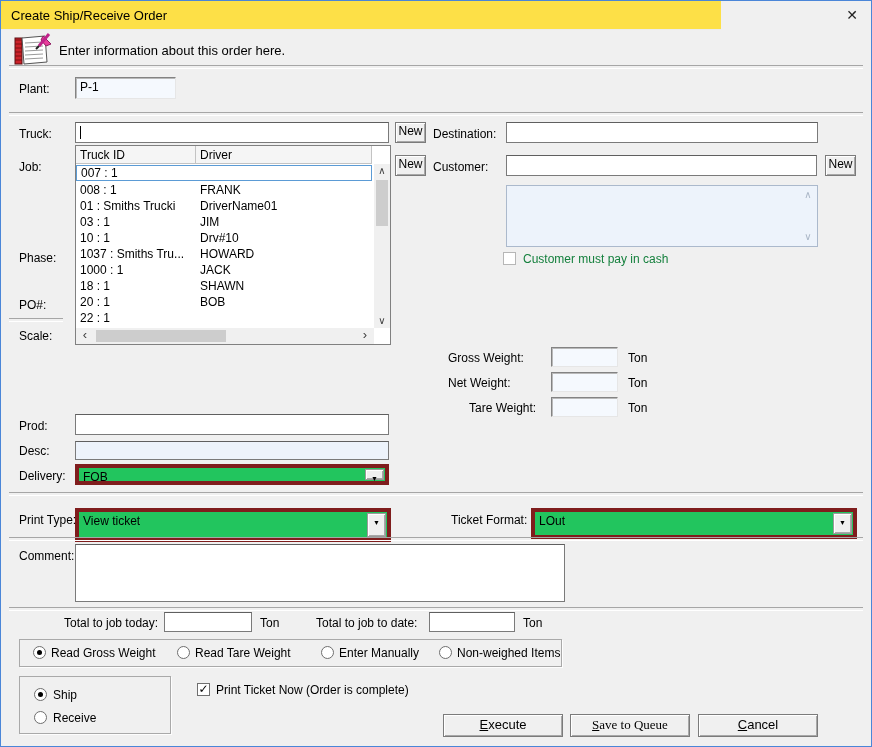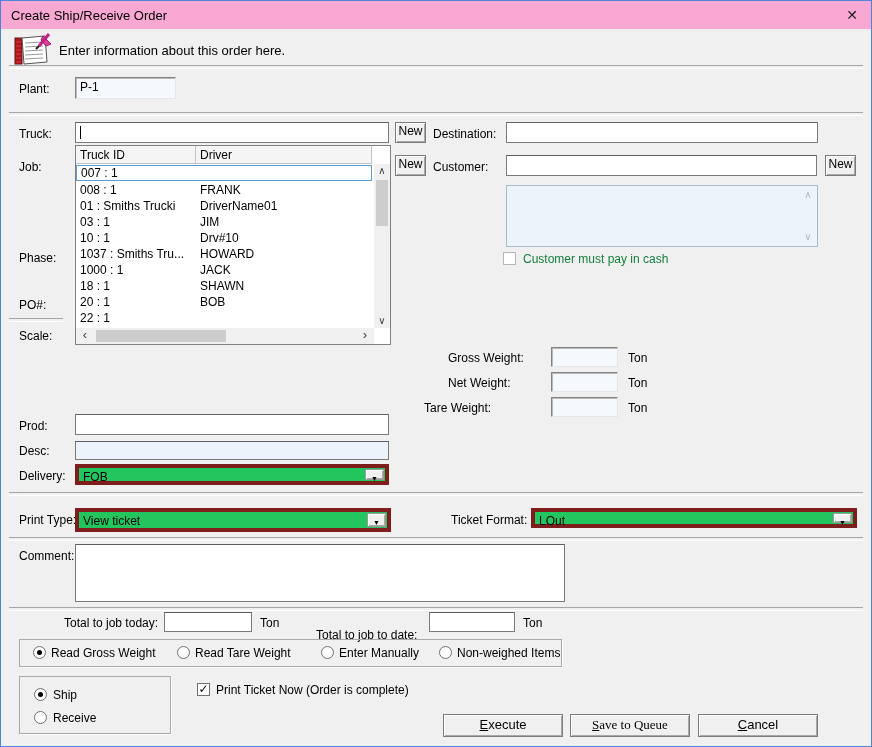--- a/index.html
+++ b/index.html
@@ -1,18 +1,18 @@
 <!DOCTYPE html>
 <html><head>
 <meta charset="utf-8">
 <style>
   html,body{margin:0;padding:0;background:#d8d8d8;font-family:"Liberation Sans","DejaVu Sans",sans-serif;}
   #window{position:relative;width:870px;height:745px;background:#f0f0f0;border:1px solid #4a86d8;overflow:hidden;font-size:12px;color:#000;}
   .abs{position:absolute;}
-  #titlebar{left:0;top:0;width:870px;height:28px;background:#f9a8d4;border-bottom:1px solid #ececec;}
+  #titlebar{left:0;top:0;width:720px;height:28px;background:#fde047;border-bottom:1px solid #ececec;}
   #title{left:10px;top:7px;font-size:13px;}
   #close{left:840px;top:4px;width:22px;height:20px;text-align:center;font-size:14px;color:#222;cursor:pointer;line-height:20px;}
   .lbl{white-space:nowrap;}
   .lbl13{font-size:13px;white-space:nowrap;}
   .sep{height:2px;border-top:1px solid #a6a6a6;border-bottom:1px solid #ffffff;}
   .field{background:#ffffff;border:1px solid #7a7a7a;border-top-color:#5f5f5f;box-sizing:border-box;padding:2px 4px;overflow:hidden;white-space:nowrap;}
   .ro{background:#edf3fb;}
   .sunken3d{border:1px solid;border-color:#838383 #e6e6e6 #e6e6e6 #838383;box-shadow:inset 1px 1px 0 #b9b9b9;background:#f5f9fe;box-sizing:border-box;padding:2px 4px;}
   .btn{background:#f0f0f0;border:1px solid #7b7b7b;box-shadow:inset 1px 1px 0 #ffffff, inset -1px -1px 0 #a8a8a8;box-sizing:border-box;text-align:center;cursor:pointer;}
   .btn-sm{font-size:12px;line-height:17px;}
@@ -157,61 +157,61 @@
   </div>
 
   <div class="abs lbl" style="left:447px;top:350px;">Gross Weight:</div>
   <div class="abs sunken3d" style="left:550px;top:346px;width:67px;height:20px;"></div>
   <div class="abs lbl" style="left:627px;top:350px;">Ton</div>
 
   <div class="abs lbl" style="left:447px;top:375px;">Net Weight:</div>
   <div class="abs sunken3d" style="left:550px;top:371px;width:67px;height:20px;"></div>
   <div class="abs lbl" style="left:627px;top:375px;">Ton</div>
 
-  <div class="abs lbl" style="left:423px;top:400px;">Tare Weight:</div>
+  <div class="abs lbl" style="left:468px;top:400px;">Tare Weight:</div>
   <div class="abs sunken3d" style="left:550px;top:396px;width:67px;height:20px;"></div>
   <div class="abs lbl" style="left:627px;top:400px;">Ton</div>
 
   <div class="abs lbl" style="left:18px;top:418px;">Prod:</div>
   <div class="abs field" style="left:74px;top:413px;width:314px;height:21px;"></div>
 
   <div class="abs lbl" style="left:18px;top:443px;">Desc:</div>
   <div class="abs field ro" style="left:74px;top:440px;width:314px;height:19px;"></div>
 
   <div class="abs lbl" style="left:18px;top:468px;">Delivery:</div>
   <div class="abs combo" style="left:74px;top:463px;width:314px;height:21px;">
     <span class="val">FOB</span>
     <span class="dd">▼</span>
   </div>
 
   <div class="abs sep" style="left:8px;top:491px;width:854px;"></div>
 
   <div class="abs lbl" style="left:18px;top:512px;">Print Type:</div>
-  <div class="abs combo" style="left:74px;top:507px;width:316px;height:24px;">
+  <div class="abs combo" style="left:74px;top:507px;width:316px;height:34px;">
     <span class="val">View ticket</span>
     <span class="dd">▼</span>
   </div>
   <div class="abs lbl" style="left:450px;top:512px;">Ticket Format:</div>
-  <div class="abs combo" style="left:530px;top:507px;width:326px;height:20px;padding-left:11px;">
+  <div class="abs combo" style="left:530px;top:507px;width:326px;height:31px;padding-left:11px;">
     <span class="val">LOut</span>
     <span class="dd">▼</span>
   </div>
 
   <div class="abs sep" style="left:8px;top:536px;width:854px;"></div>
 
   <div class="abs lbl" style="left:18px;top:548px;">Comment:</div>
   <div class="abs field" style="left:74px;top:543px;width:490px;height:58px;"></div>
 
   <div class="abs sep" style="left:8px;top:606px;width:854px;"></div>
 
   <div class="abs lbl" style="left:63px;top:615px;">Total to job today:</div>
   <div class="abs field" style="left:163px;top:611px;width:88px;height:20px;"></div>
   <div class="abs lbl" style="left:259px;top:615px;">Ton</div>
 
-  <div class="abs lbl" style="left:315px;top:615px;margin-top:12px;">Total to job to date:</div>
+  <div class="abs lbl" style="left:315px;top:615px;">Total to job to date:</div>
   <div class="abs field" style="left:428px;top:611px;width:86px;height:20px;"></div>
   <div class="abs lbl" style="left:522px;top:615px;">Ton</div>
 
   <div class="abs groupbox" style="left:18px;top:638px;width:543px;height:28px;"></div>
   <div class="abs radio checked" style="left:32px;top:645px;"></div>
   <div class="abs lbl" style="left:50px;top:645px;">Read Gross Weight</div>
   <div class="abs radio" style="left:176px;top:645px;"></div>
   <div class="abs lbl" style="left:194px;top:645px;">Read Tare Weight</div>
   <div class="abs radio" style="left:320px;top:645px;"></div>
   <div class="abs lbl" style="left:338px;top:645px;">Enter Manually</div>

